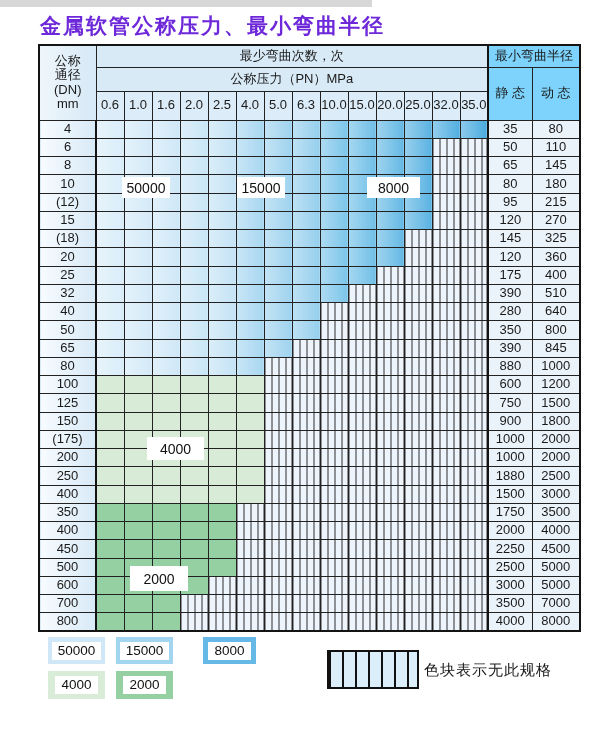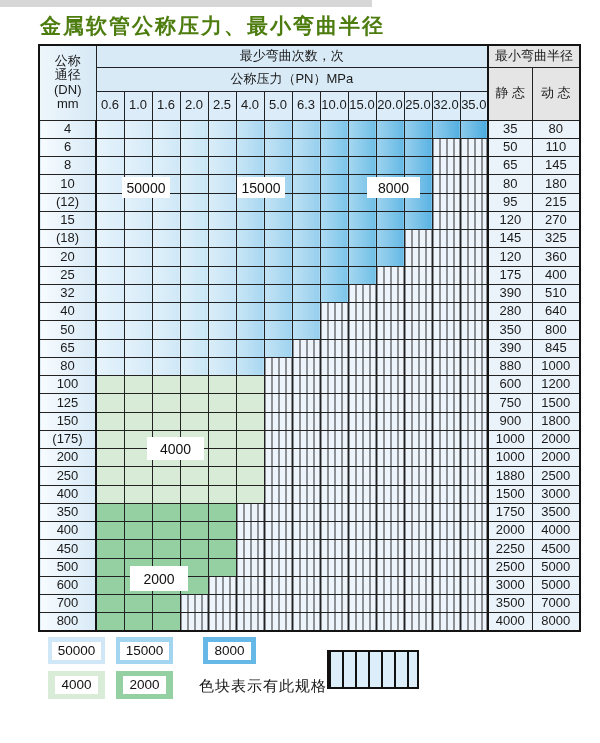--- a/index.html
+++ b/index.html
@@ -1,29 +1,29 @@
 <!DOCTYPE html>
 <html><head>
 <meta charset="utf-8">
 <style>
   html,body{margin:0;padding:0;background:#ffffff;}
   #page{position:relative;width:600px;height:743px;background:#ffffff;overflow:hidden;
         font-family:"Liberation Sans",sans-serif;color:#1a1a1a;}
   #top-strip{position:absolute;left:0;top:0;width:372px;height:7px;background:#d7d7d7;}
   #title{position:absolute;left:40px;top:12px;font-family:"DejaVu Serif",serif;
-         font-weight:bold;font-size:21px;letter-spacing:2px;color:#4d7c0f;}
+         font-weight:bold;font-size:21px;letter-spacing:2px;color:#6d28d9;}
   
   #spec-table{position:absolute;left:38px;top:44px;border-collapse:collapse;table-layout:fixed;
               width:540px;}
   #spec-table td{border:1px solid #222;padding:0;margin:0;text-align:center;vertical-align:middle;
                  font-size:13px;line-height:1.1;overflow:hidden;}
   #spec-table{border:2px solid #141414;}
   .hdr{background:#d9eaf7;font-size:13.5px;}
   .hdr-press{background:#dcecf8;font-size:12.5px;}
-  .hdr-white{background:#e5e5e5;font-size:13.5px;}
+  .hdr-white{background:#7dd3fc;font-size:13.5px;}
   .corner{background:linear-gradient(to right,#eef6fb,#d6e9f6);font-size:13px;line-height:1.3;}
   .dn{background:linear-gradient(to right,#f7fbfe,#d8eaf7);border-right:2px solid #141414 !important;}
   .val{background:#ebf3fa;font-size:13.5px;}
   .col-static{border-left:2px solid #141414 !important;}
   .hatch{background-color:#eef4fb;
          background-image:repeating-linear-gradient(90deg,#2c2c2c 0 1px,rgba(0,0,0,0) 1px 7px);}
   .hdr-row-c td{border-bottom:2px solid #141414;}
   
   .region-label{position:absolute;background:#ffffff;text-align:center;font-size:14px;
                 color:#111;display:flex;align-items:center;justify-content:center;}
@@ -646,15 +646,15 @@
     </div>
   <div class="swatch sw-8000" style="background-color: rgb(102, 185, 230);">
     <span class="lab">8000</span>
     </div>
   <div class="swatch sw-4000" style="background-color: rgb(216, 236, 216);">
     <span class="lab">4000</span>
     </div>
   <div class="swatch sw-2000" style="background-color: rgb(149, 208, 162);">
     <span class="lab">2000</span>
     </div>
-  <div class="legend-text lt-has">色块表示有此规格</div>
   <div id="nospec-box"></div>
+  <div class="legend-text lt-none">色块表示无此规格</div>
 </div>
 
 </body></html>

